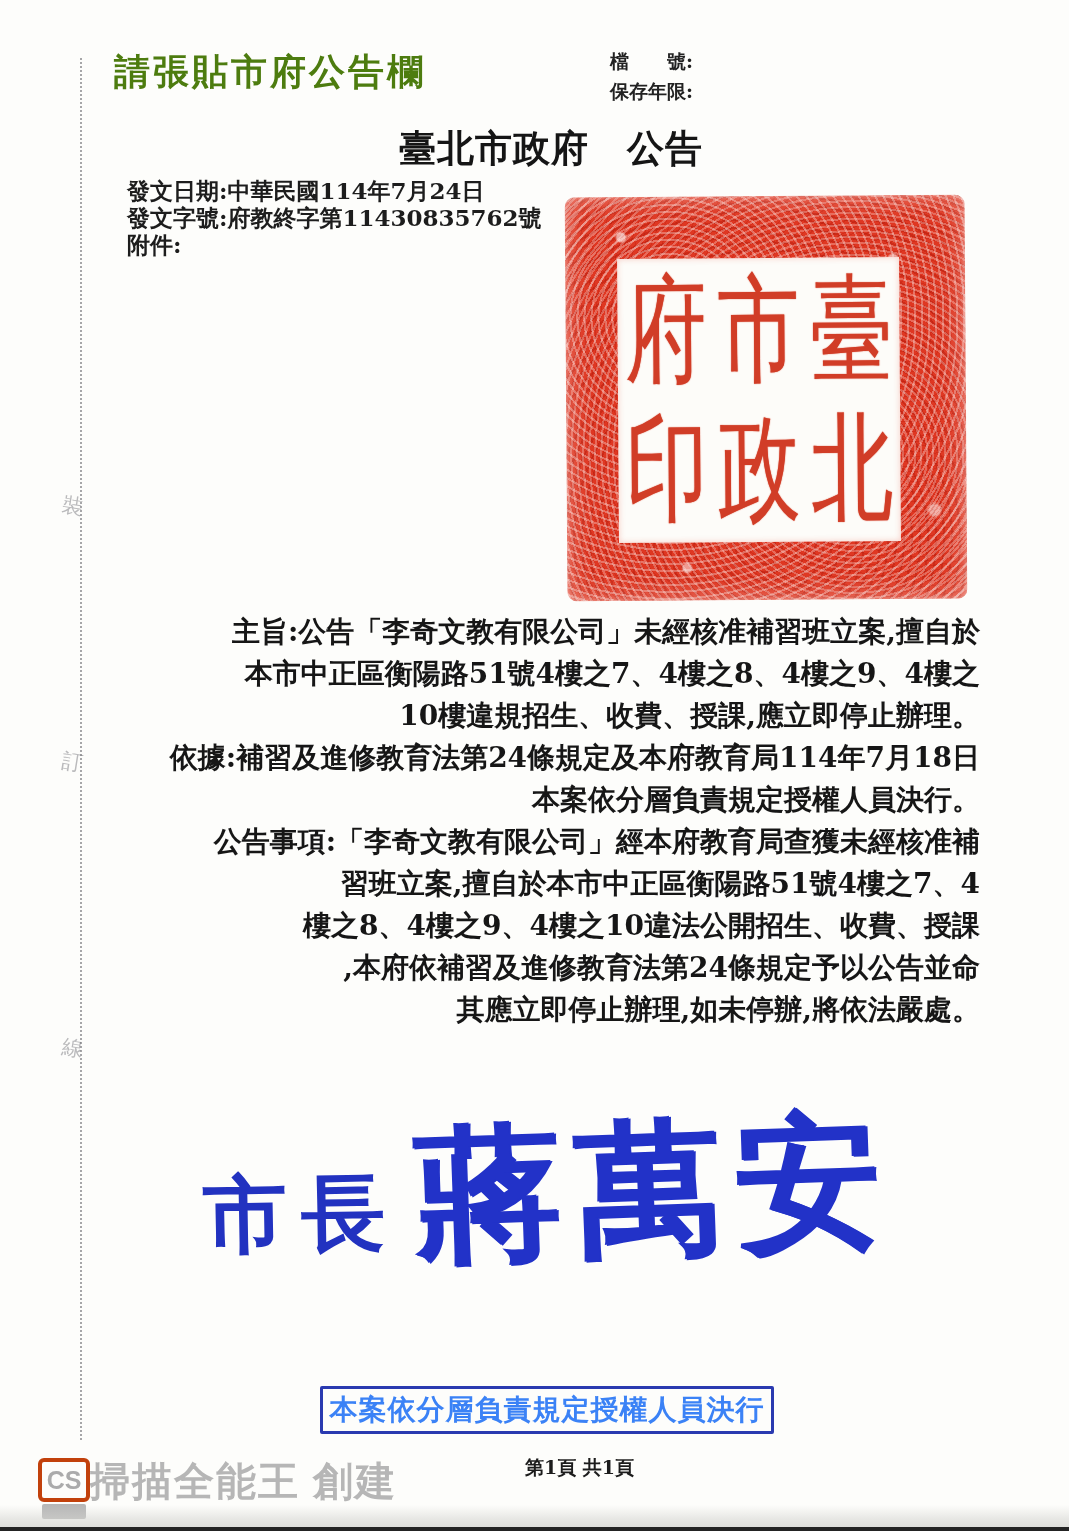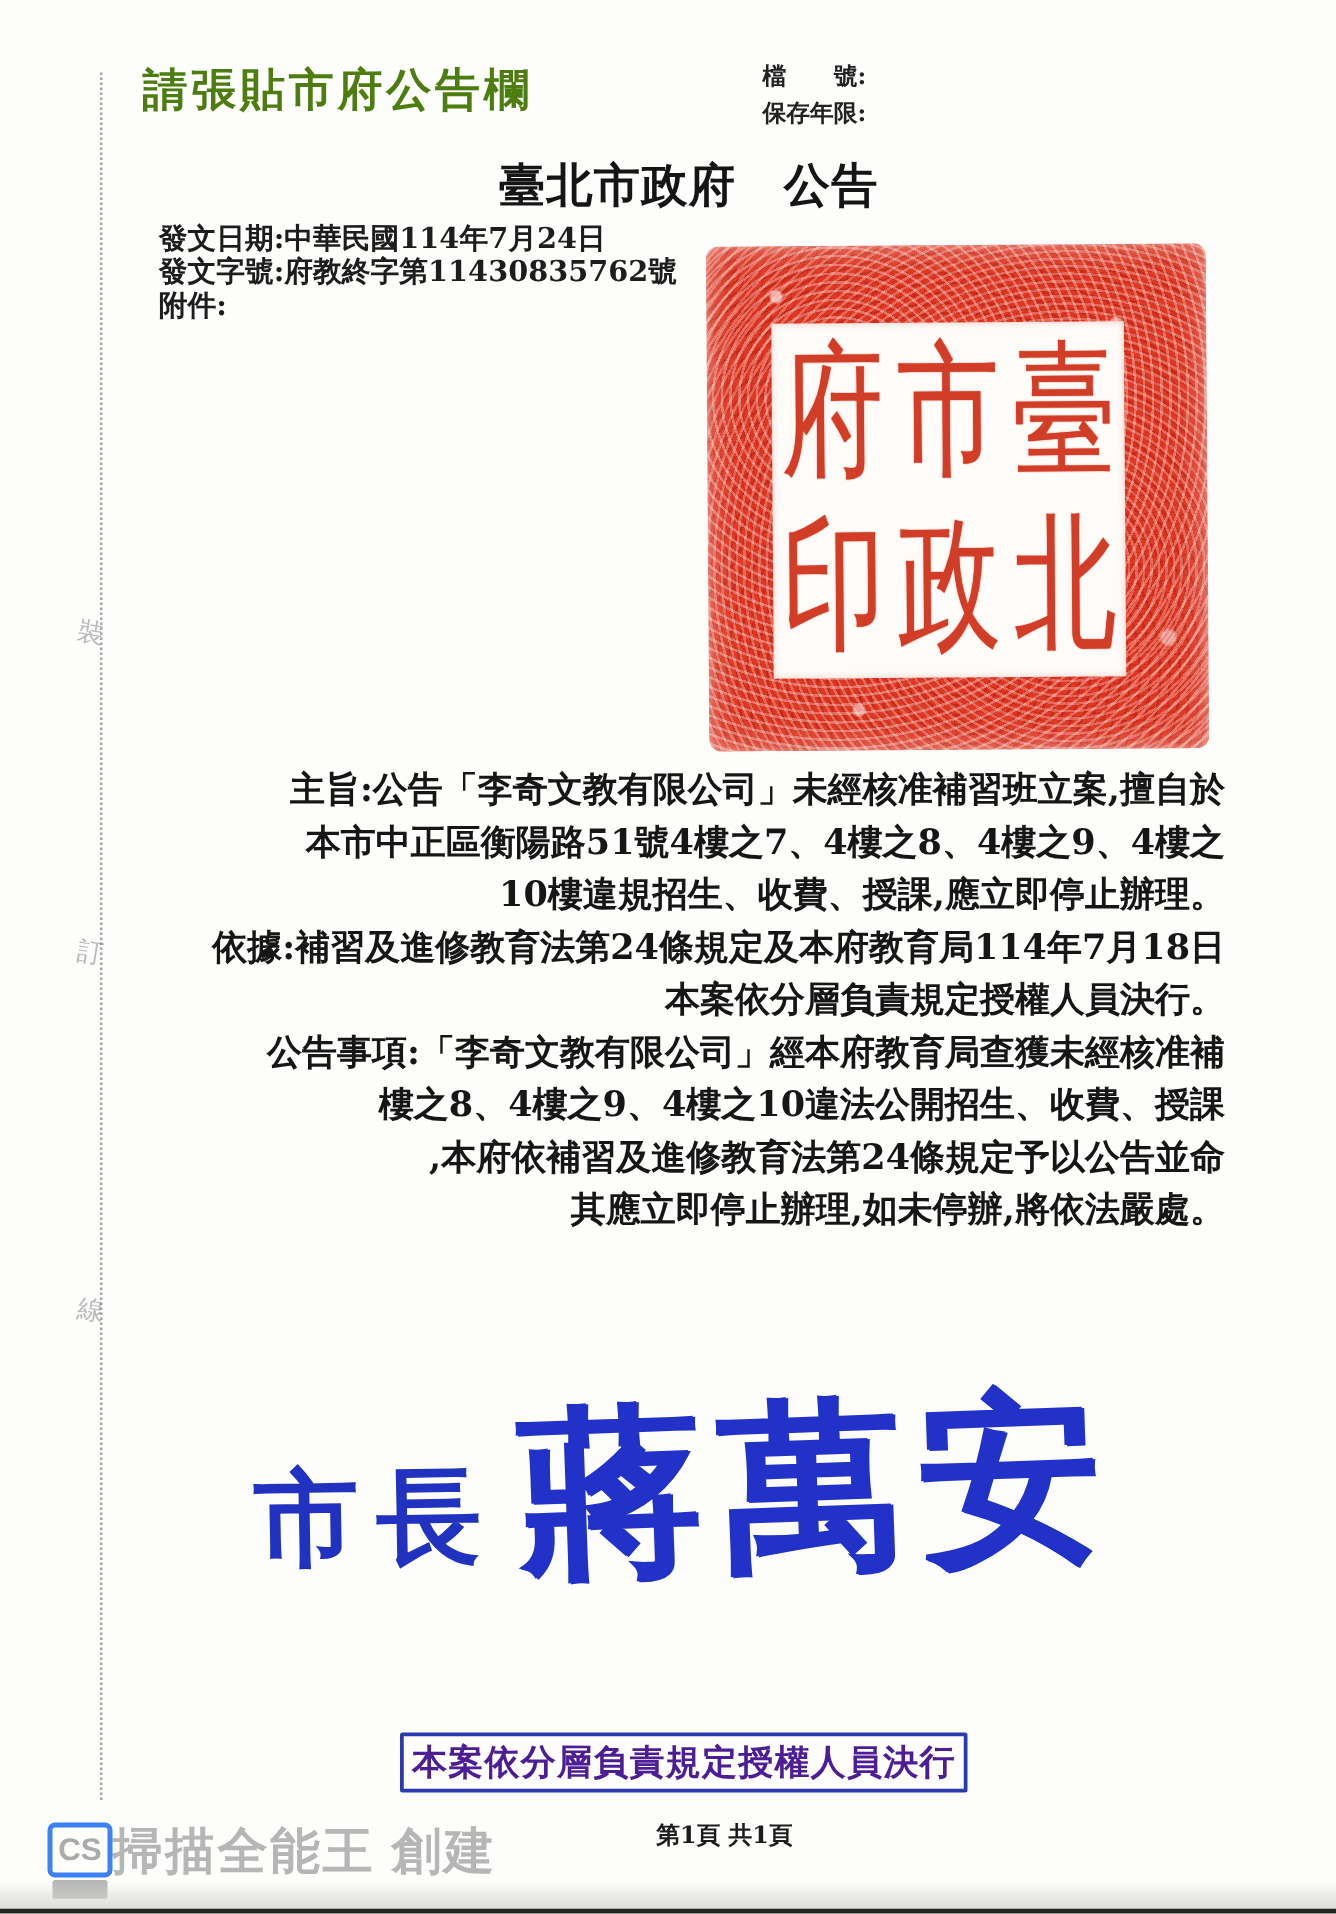--- a/index.html
+++ b/index.html
@@ -49,27 +49,27 @@
   .sec .cont-sm{padding-left:84px;}
   .sec .cont-lg{padding-left:168px;}
   
   .sig-title{position:absolute;left:203px;top:1158px;font-size:84px;font-weight:bold;
     color:#2232c0;letter-spacing:14px;transform:rotate(-1deg);}
   .sig-name{position:absolute;left:414px;top:1092px;font-size:146px;font-weight:bold;
     color:#2232c8;letter-spacing:14px;transform:rotate(-2deg);
     text-shadow:2px 1px 0 #2232c8;}
   
   .decision-box{position:absolute;left:320px;top:1386px;width:448px;height:42px;
-    border:3px solid #2a3ab0;color:#4c1d95;font-size:28px;font-weight:bold;
+    border:3px solid #2a3ab0;color:#3b82f6;font-size:28px;font-weight:bold;
     line-height:42px;text-align:center;letter-spacing:1px;border-radius:2px;}
   
   .watermark{position:absolute;left:38px;top:1458px;display:flex;align-items:flex-start;
     font-family:"Liberation Sans","DejaVu Sans",sans-serif;color:#b3b3b3;}
   .cs-icon{position:relative;width:52px;height:62px;flex:none;}
-  .cs-box{position:absolute;left:0;top:0;width:44px;height:36px;border:4px solid #3b82f6;
+  .cs-box{position:absolute;left:0;top:0;width:44px;height:36px;border:4px solid #c2410c;
     border-radius:6px;display:flex;align-items:center;justify-content:center;
     font-size:25px;font-weight:bold;color:#ababab;letter-spacing:0;}
   .cs-tab{position:absolute;left:4px;top:46px;width:44px;height:15px;background:#b7b7b7;
     border-radius:2px;}
   .wm-text{font-size:40px;font-weight:bold;color:#b6b6b6;letter-spacing:2px;
     line-height:46px;}
   .page-info{position:absolute;left:434px;top:1455px;width:200px;text-align:right;
     font-size:19px;font-weight:bold;color:#1c1c1c;}
   
   .scan-bottom{position:absolute;left:0;right:0;bottom:0;height:26px;
@@ -123,20 +123,21 @@
       <div><span>主旨:</span><span>公告「李奇文教有限公司」未經核准補習班立案,擅自於</span></div>
       <div class="cont-sm">本市中正區衡陽路51號4樓之7、4樓之8、4樓之9、4樓之</div>
       <div class="cont-sm">10樓違規招生、收費、授課,應立即停止辦理。</div>
     </div>
     <div class="sec">
       <div><span>依據:</span><span>補習及進修教育法第24條規定及本府教育局114年7月18日</span></div>
       <div class="cont-sm">本案依分層負責規定授權人員決行。</div>
     </div>
     <div class="sec">
       <div><span>公告事項:</span><span>「李奇文教有限公司」經本府教育局查獲未經核准補</span></div>
+      <div class="cont-lg">習班立案,擅自於本市中正區衡陽路51號4樓之7、4</div>
       <div class="cont-lg">樓之8、4樓之9、4樓之10違法公開招生、收費、授課</div>
       <div class="cont-lg">,本府依補習及進修教育法第24條規定予以公告並命</div>
       <div class="cont-lg">其應立即停止辦理,如未停辦,將依法嚴處。</div>
     </div>
   </div>
 
   <div class="sig-title">市長</div>
   <div class="sig-name">蔣萬安</div>
 
   <div class="decision-box">本案依分層負責規定授權人員決行</div>

